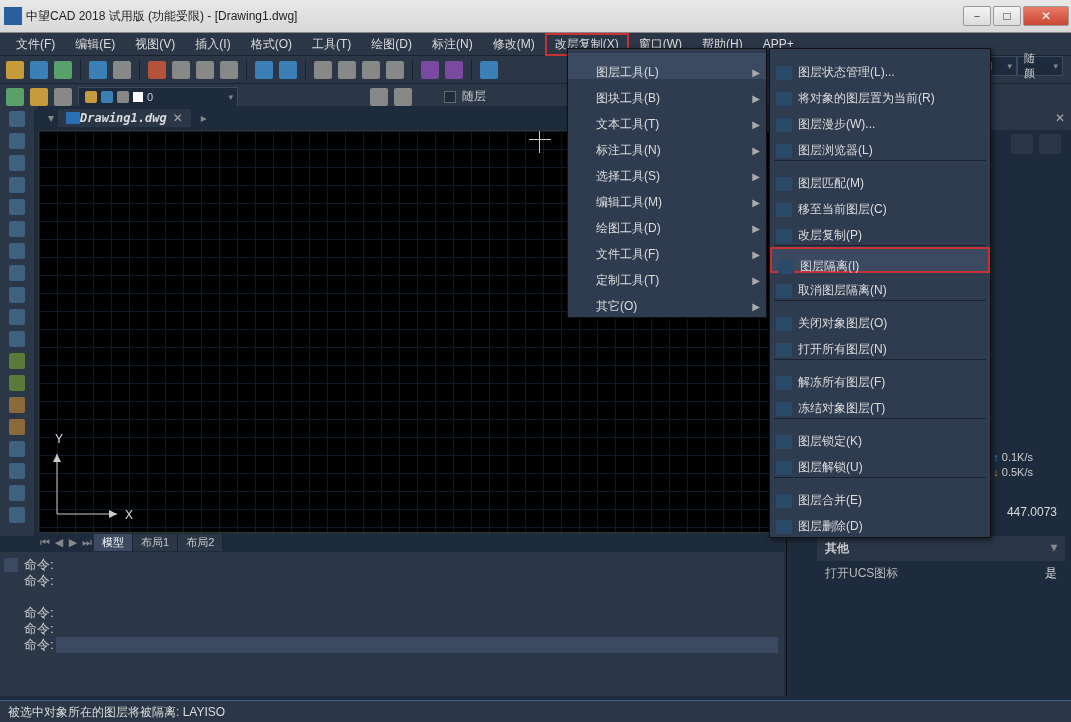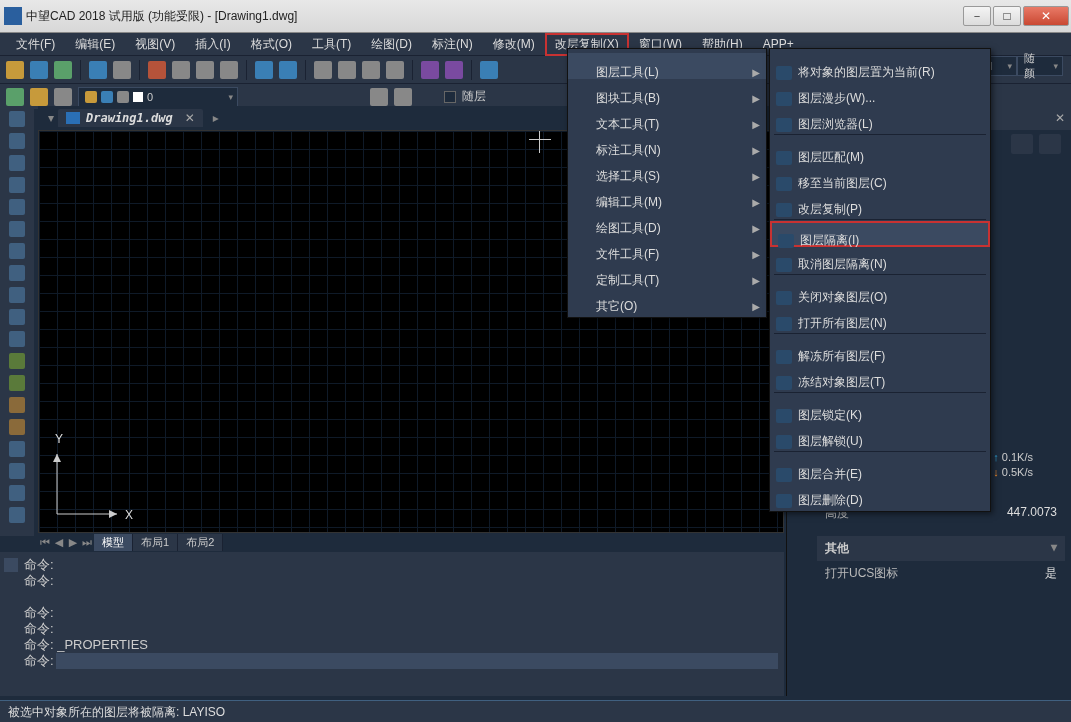--- a/index.html
+++ b/index.html
@@ -27,21 +27,21 @@
 .tb-check { width:12px; height:12px; border:1px solid #666; background:#1e2b3c; }
 
 
 .left-tools { position: absolute; left: 0; top: 106px; width: 34px; background: #2b3647; height: 430px; display:flex; flex-direction:column; gap:4px; padding:4px 2px; }
 .lt-icon { width: 16px; height: 16px; margin:1px auto; background:#29405e; border-radius:2px; }
 .lt-icon.c1{background:#406080;} .lt-icon.c2{background:#5a7a3a;} .lt-icon.c3{background:#8a6a3a;}
 
 
 .doctab-row { position:absolute; left:38px; top:106px; right:0; height:24px; background:#1e2b3c; display:flex; align-items:center; padding:0 6px; }
 .doc-tab-icon{width:14px;height:14px;display:inline-flex;align-items:center;justify-content:center;color:#888;}
-.doctab { background:#2b3647; padding:2px 8px; border-radius:2px 2px 0 0; display:flex; align-items:center; gap:6px; }
+.doctab { background:#2b3647; padding:2px 8px; border-radius:2px 2px 0 0; display:flex; align-items:center; }
 .dwg-ico{width:14px;height:12px;background:#2a6fb5;display:inline-block;}
 .doctab .text{font-family:"SimSun",monospace;font-weight:bold;font-style:italic;color:#ddd;}
 .doctab .x{color:#aaa;margin-left:6px;}
 
 
 .drawing { position:absolute; left:38px; top:130px; width:746px; height:403px; background:#000;
   background-image: linear-gradient(#0f1a28 1px, transparent 1px), linear-gradient(90deg,#0f1a28 1px, transparent 1px);
   background-size: 18px 18px; border:1px solid #333; }
 .drawing .cursor-xh { position:absolute; width:22px; height:1px; background:#ccc; }
 .drawing .cursor-xv { position:absolute; width:1px; height:22px; background:#ccc; }
@@ -249,21 +249,20 @@
 </div>
 
 <div class="cmdarea">
   <div class="cmd-left">
     <span class="cmd-icon" style="top:6px"></span>
     <div class="line">命令:</div>
     <div class="line">命令:</div>
     <div class="line"></div>
     <div class="line">命令:</div>
     <div class="line">命令:</div>
-    <div class="line">命令: _PROPERTIES</div>
     <div class="input-line">
       <span>命令:</span>
       <input class="cmd-input" style="">
     </div>
   </div>
 </div>
 
 <div class="statusbar">
   <span>被选中对象所在的图层将被隔离: LAYISO</span>
 </div>
@@ -328,20 +327,24 @@
     <div class="mi">选择工具(S)<span class="arrow">▶</span></div>
     <div class="mi">编辑工具(M)<span class="arrow">▶</span></div>
     <div class="mi">绘图工具(D)<span class="arrow">▶</span></div>
     <div class="mi">文件工具(F)<span class="arrow">▶</span></div>
     <div class="mi">定制工具(T)<span class="arrow">▶</span></div>
     <div class="mi">其它(O)<span class="arrow">▶</span></div>
   </div>
 <div class="menu-popup menu2" id="menu2">
     <div class="mi">
       <span class="mico"></span>
+      <span>图层状态管理(L)...</span>
+    </div>
+    <div class="mi">
+      <span class="mico"></span>
       <span>将对象的图层置为当前(R)</span>
     </div>
     <div class="mi">
       <span class="mico"></span>
       <span>图层漫步(W)...</span>
     </div>
     <div class="mi">
       <span class="mico"></span>
       <span>图层浏览器(L)</span>
     </div>

